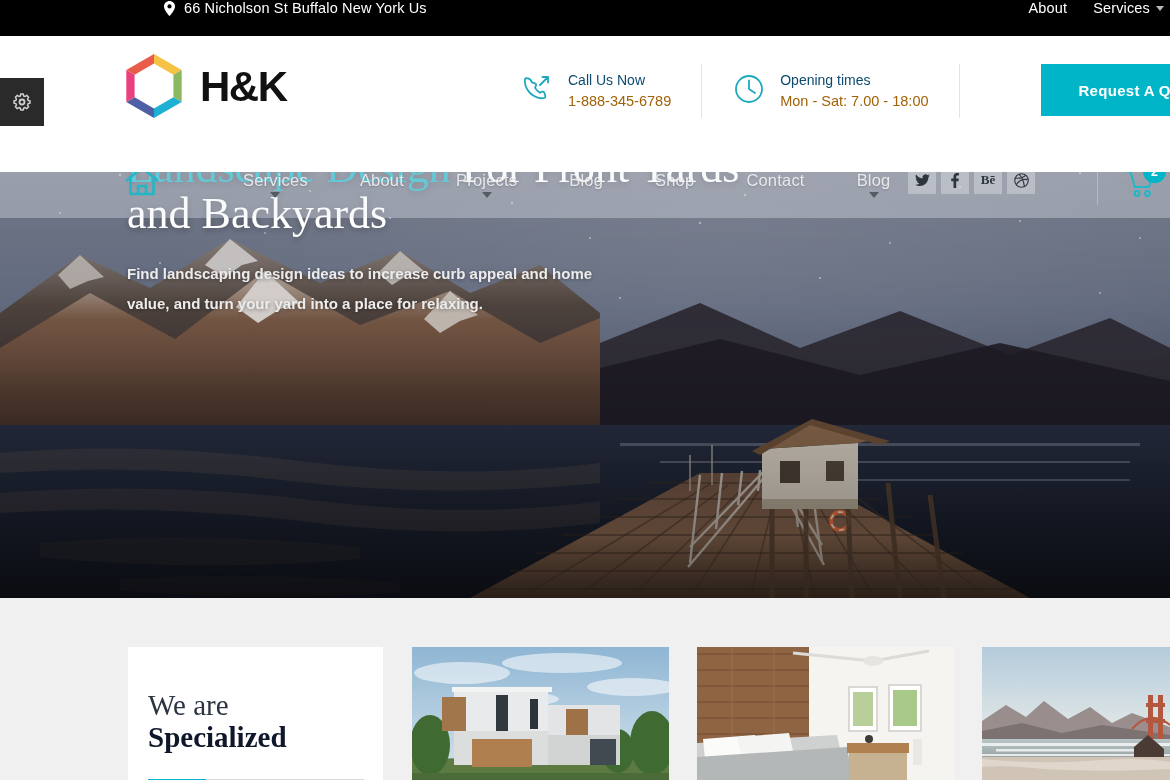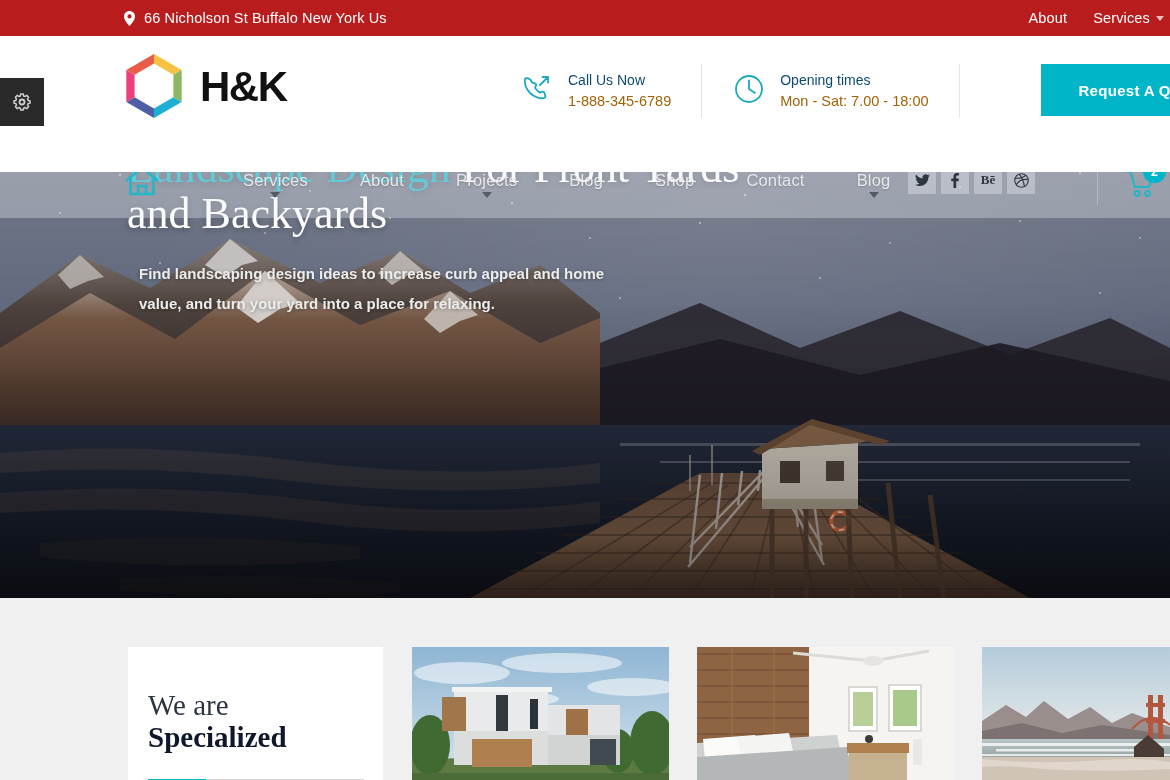--- a/index.html
+++ b/index.html
@@ -6,22 +6,23 @@
   html, body {
     width: 1170px; height: 780px;
     font-family: "Liberation Sans", sans-serif;
     overflow: hidden; background: #ffffff;
   }
   #page { position: relative; width: 1170px; height: 780px; overflow: hidden; }
 
   
   .topbar {
     position: absolute; top: 0; left: 0; width: 1170px; height: 36px;
-    background: #b91c1c; display: flex; align-items: center;
+    background: #000000; display: flex; align-items: flex-start;
     z-index: 40;
+    padding-left: 40px;
   }
   .topbar-address {
     display: flex; align-items: center; gap: 9px;
     margin-left: 124px; color: #ffffff; font-size: 14.5px; letter-spacing: .15px;
   }
   .pin-icon { width: 11px; height: 15px; display: block; }
   .topbar-links {
     margin-left: auto; margin-right: 6px; display: flex; align-items: center; gap: 26px;
   }
   .topbar-links a {
@@ -119,21 +120,21 @@
 
   
   .hero-copy { position: absolute; left: 127px; top: 145px; width: 620px; z-index: 20; }
   .hero-title {
     font-family: "Liberation Serif", serif; font-size: 44px; line-height: 1.05;
     color: #ffffff; font-weight: normal; text-shadow: 0 2px 7px rgba(0,0,0,.32);
   }
   .hero-title .accent { color: #22b6c6; }
   .hero-sub {
     margin-top: 22px; font-size: 15px; line-height: 1.95; color: #ececec;
-    font-weight: bold; max-width: 470px; text-shadow: 0 1px 4px rgba(0,0,0,.4); margin-left: 12px;
+    font-weight: bold; max-width: 470px; text-shadow: 0 1px 4px rgba(0,0,0,.4);
   }
 
   
   .grey-section {
     position: absolute; top: 598px; left: 0; width: 1170px; height: 182px;
     background: #f0f0f0; z-index: 5;
   }
   .spec-card {
     position: absolute; left: 128px; top: 49px; width: 255px; height: 190px;
     background: #ffffff; padding: 42px 0 0 20px;

